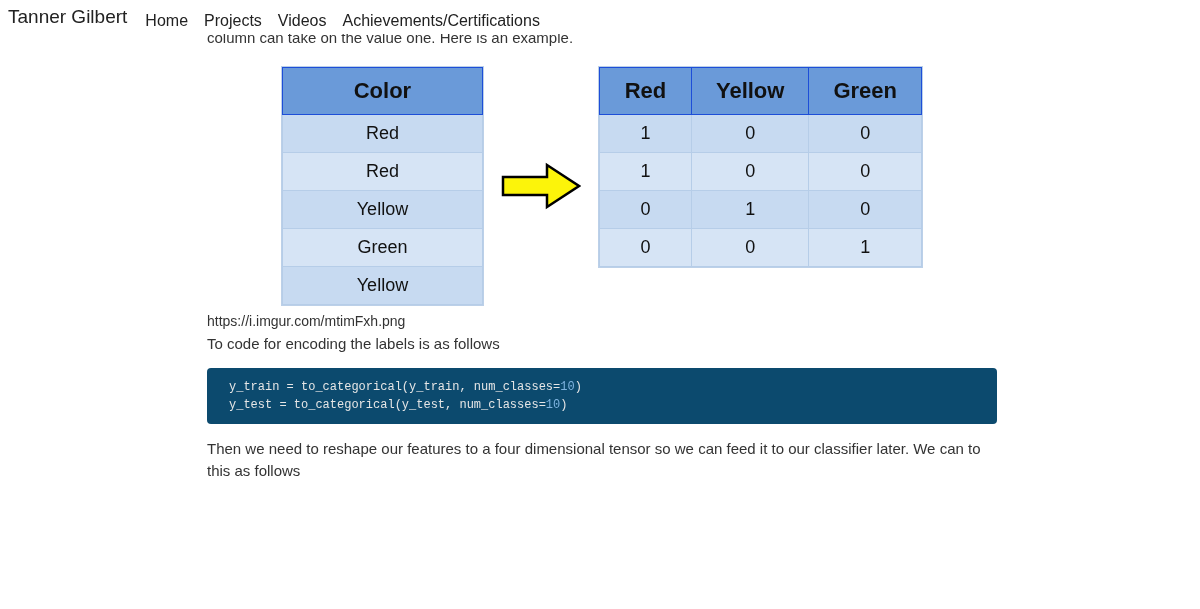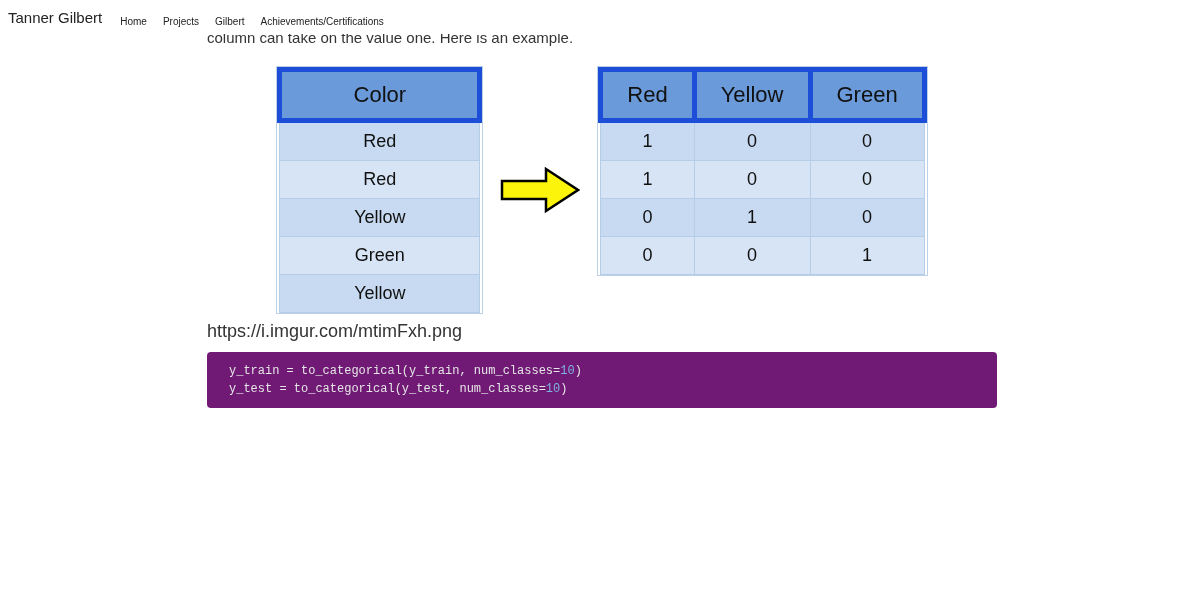--- a/index.html
+++ b/index.html
@@ -1,49 +1,49 @@
 <!DOCTYPE html>
 <html><head>
 <meta charset="utf-8">
 <style>
   * { box-sizing: border-box; margin: 0; padding: 0; }
   html, body { width: 1200px; height: 609px; overflow: hidden; font-family: "Segoe UI", Arial, sans-serif; background: #fff; color: #222; }
   
   .header { position: fixed; top: 0; left: 0; right: 0; height: 34px; display: flex; align-items: center; padding: 0 8px; background: #fff; z-index: 10; }
-  .brand { font-size: 15px; color: #222; margin-right: 18px; }
+  .brand { font-size: 19px; color: #222; margin-right: 18px; }
   .nav { display: flex; gap: 16px; }
-  .nav a { font-size: 10px; color: #222; text-decoration: none; cursor: pointer; margin-top: 8px; }
+  .nav a { font-size: 16px; color: #222; text-decoration: none; cursor: pointer; margin-top: 8px; }
   
   .content { position: absolute; left: 207px; top: 0; width: 790px; }
   .para { font-size: 15px; line-height: 1.5; color: #333; margin-bottom: 12px; }
   .first-para { margin-top: 4px; }
   
   .figure { display: flex; align-items: flex-start; justify-content: center; gap: 18px; margin: 18px 0 8px; }
   table.onehot { border-collapse: collapse; box-shadow: 0 0 0 1px #bcd0e8; }
-  table.onehot th { background: #6a9ad9; color: #111; font-weight: 400; font-size: 22px; padding: 10px 24px; border: 5px solid #1d4ed8; text-align: center; }
+  table.onehot th { background: #6a9ad9; color: #111; font-weight: 700; font-size: 22px; padding: 10px 24px; border: 1px solid #1d4ed8; text-align: center; }
   table.onehot td { background: #d6e4f5; color: #111; font-size: 18px; padding: 8px 24px; border: 1px solid #b6cde8; text-align: center; }
   table.onehot tr:nth-child(even) td { background: #c7daf1; }
   .left-table th, .left-table td { width: 200px; }
   .right-table th, .right-table td { width: 92px; }
   .arrow-wrap { align-self: center; }
   .arrow-svg { width: 80px; height: 50px; display: block; }
-  .caption { font-size: 18px; color: #333; margin: 6px 0 4px; }
+  .caption { font-size: 14px; color: #333; margin: 6px 0 4px; }
   
-  pre.code { background: #701a75; color: #e6e6e6; border-radius: 4px; padding: 10px 22px; font-family: Consolas, "Courier New", monospace; font-size: 12px; line-height: 1.5; margin: 10px 0 14px; white-space: pre; overflow: hidden; }
+  pre.code { background: #0c4a6e; color: #e6e6e6; border-radius: 4px; padding: 10px 22px; font-family: Consolas, "Courier New", monospace; font-size: 12px; line-height: 1.5; margin: 10px 0 14px; white-space: pre; overflow: hidden; }
   pre.code .num { color: #7fb4e0; }
 </style>
 </head>
 <body>
 
 <header class="header">
   <div class="brand">Tanner Gilbert</div>
   <nav class="nav">
     <a>Home</a>
     <a>Projects</a>
-    <a>Gilbert</a>
+    <a>Videos</a>
     <a>Achievements/Certifications</a>
   </nav>
 </header>
 
 <main class="content">
 
   <p class="para first-para">works better with classification and regression algorithms. It generates a boolean column for each category. Only one column can take on the value one. Here is an example.</p>
 
   <div class="figure">
     <table class="onehot left-table">
@@ -101,19 +101,21 @@
         <td>0</td>
         <td>0</td>
         <td>1</td>
       </tr>
     </tbody>
       </table>
   </div>
 
   <p class="caption">https://i.imgur.com/mtimFxh.png</p>
 
+  <p class="para">To code for encoding the labels is as follows</p>
 
   <pre class="code">y_train = to_categorical(y_train, num_classes=<span class="num">10</span>)
 y_test = to_categorical(y_test, num_classes=<span class="num">10</span>)</pre>
 
+  <p class="para">Then we need to reshape our features to a four dimensional tensor so we can feed it to our classifier later. We can to this as follows</p>
 
 
 </main>
 
 </body></html>

